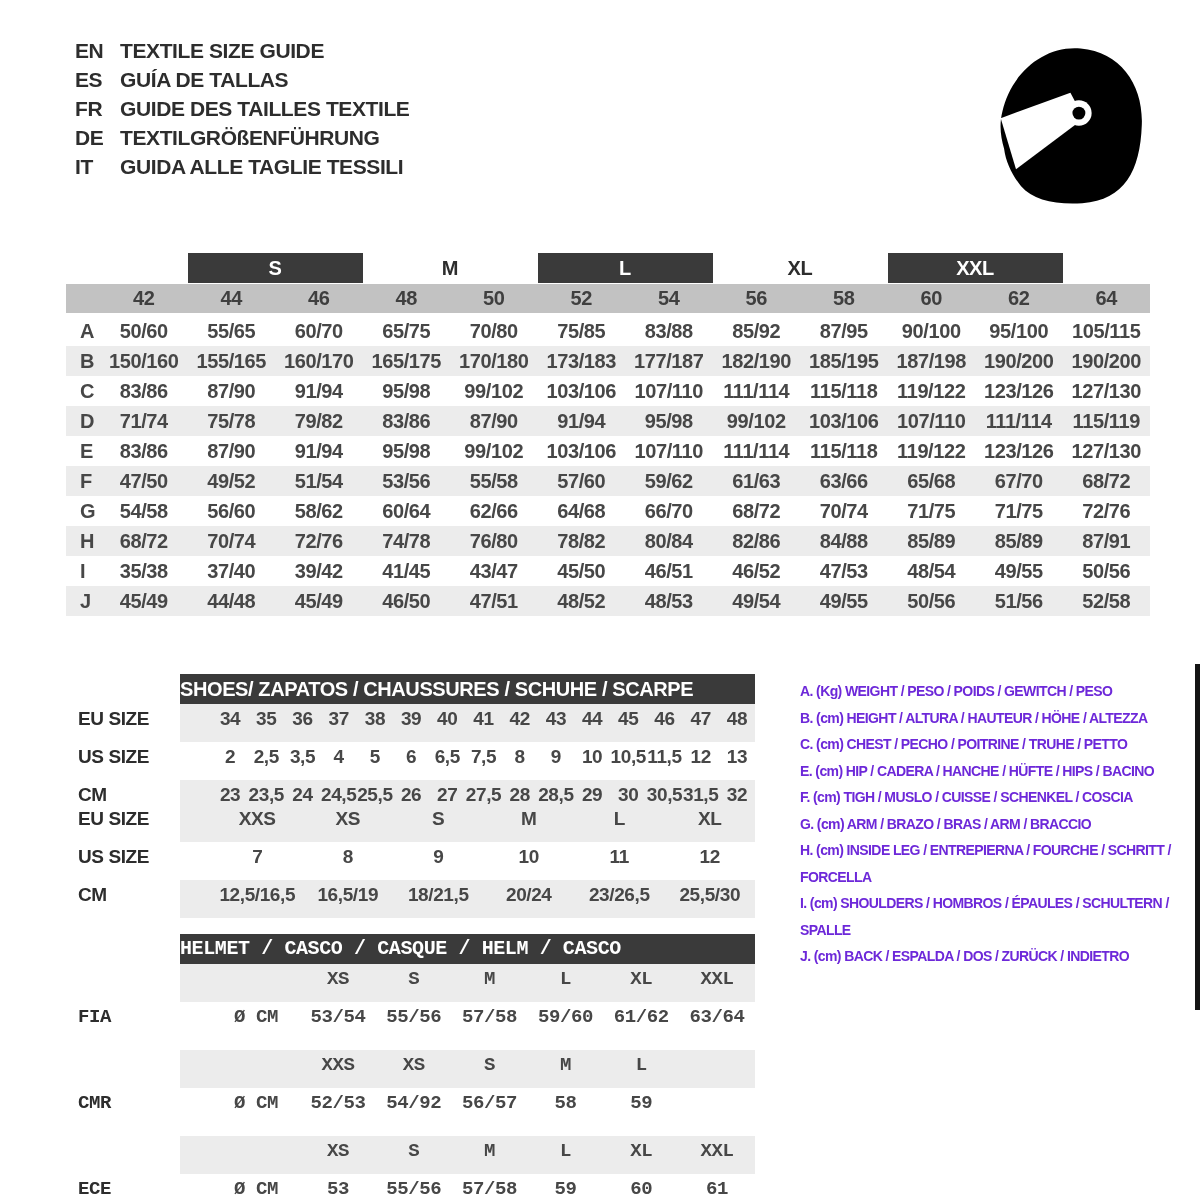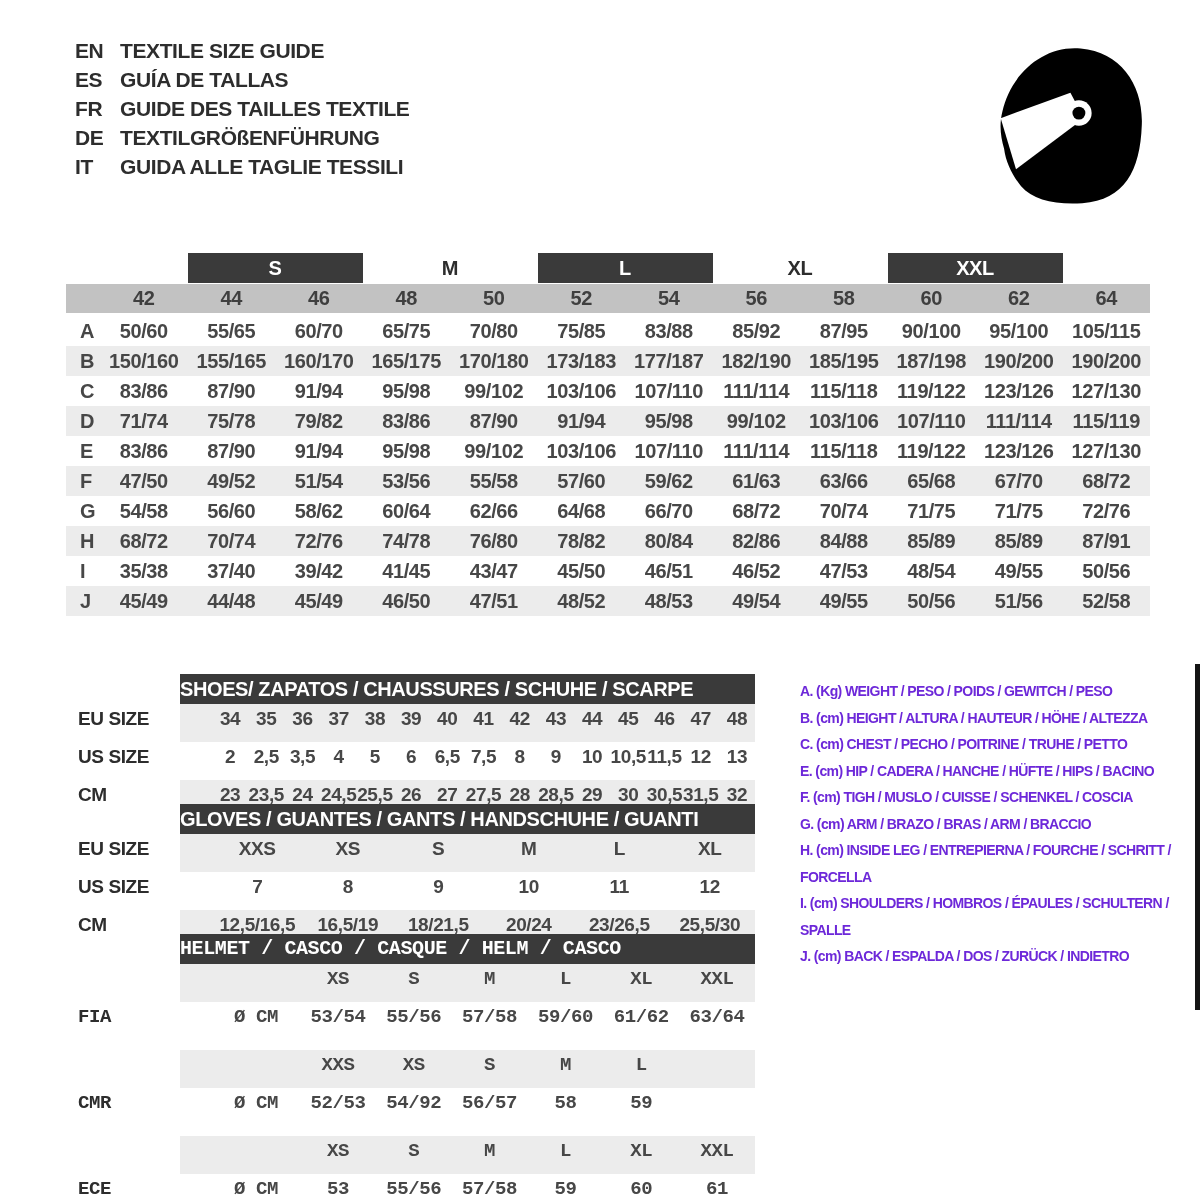--- a/index.html
+++ b/index.html
@@ -326,21 +326,20 @@
             <div class="cell">30</div>
             <div class="cell">30,5</div>
             <div class="cell">31,5</div>
             <div class="cell">32</div>
           </div>
         </div>
       </div>
   </div>
 
   <div class="sub" id="gloves">
-    <div class="sub-title">GLOVES / GUANTES / GANTS / HANDSCHUHE / GUANTI</div>
     <div id="glovesrows">
         <div class="srow">
           <div class="slabel">EU SIZE</div>
           <div class="svals cols6 stripe">
             <div class="cell">XXS</div>
             <div class="cell">XS</div>
             <div class="cell">S</div>
             <div class="cell">M</div>
             <div class="cell">L</div>
             <div class="cell">XL</div>

